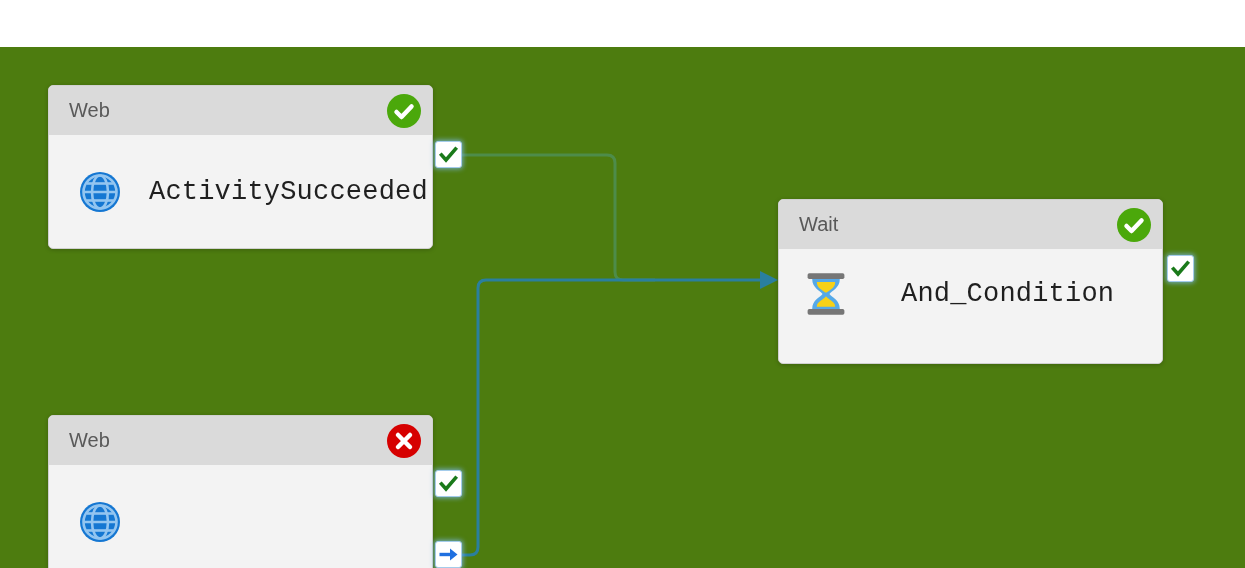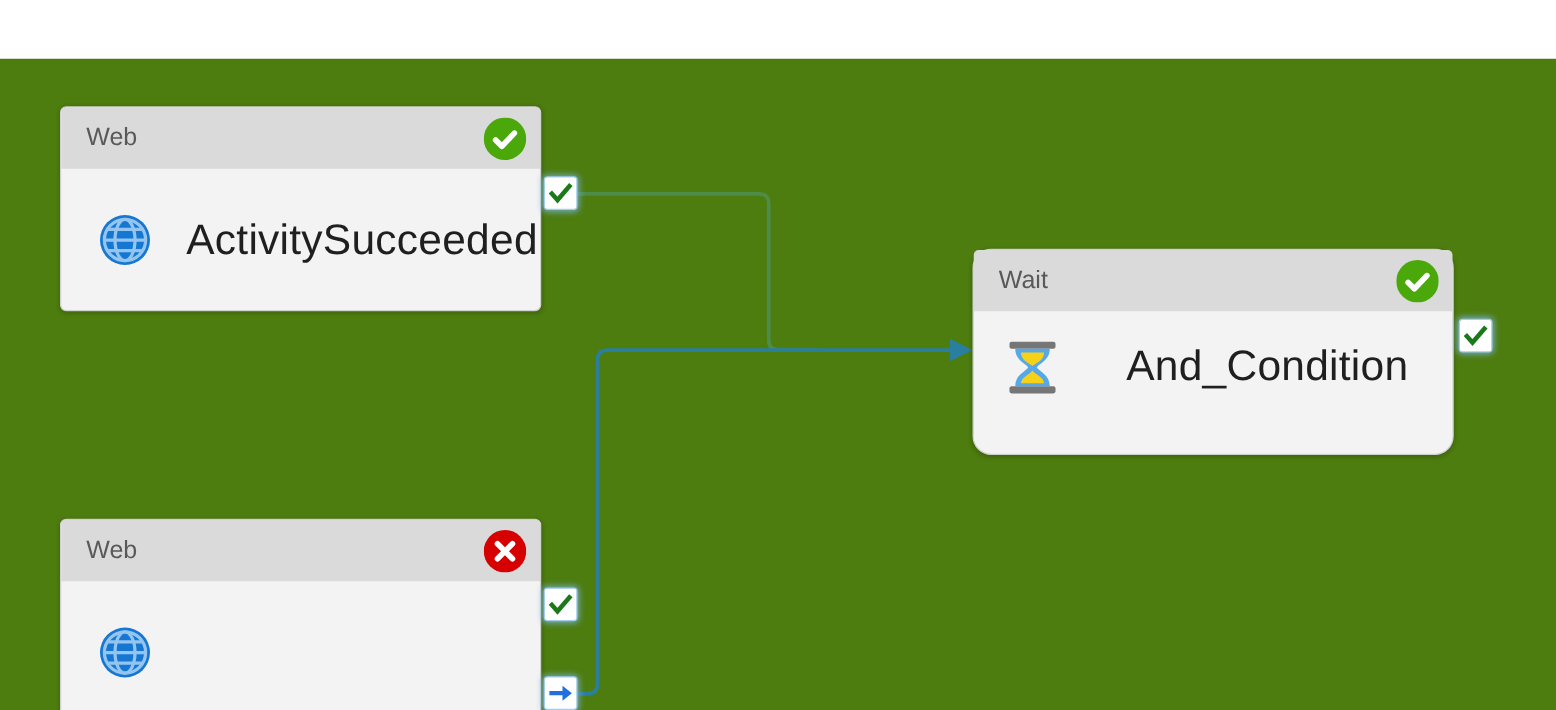--- a/index.html
+++ b/index.html
@@ -6,21 +6,21 @@
   .canvas{position:relative;width:1245px;height:568px;background:#4d7c0f;overflow:hidden;margin-top:47px;}
 
   .node{position:absolute;width:385px;height:164px;background:#f3f3f3;
         border:1px solid #d0d0d0;border-radius:5px;box-shadow:0 1px 4px rgba(0,0,0,.22);
         box-sizing:border-box;}
   .node-header{height:49px;background:#dadada;border-radius:4px 4px 0 0;
         display:flex;align-items:center;padding:0 11px 0 20px;
         font-size:20px;color:#595959;box-sizing:border-box;}
   .header-spacer{flex:1;}
   .node-body{height:114px;display:flex;align-items:center;}
-  .node-title{font-size:34px;color:#1f1f1f;letter-spacing:.2px;}
+  .node-title{font-size:27px;color:#1f1f1f;letter-spacing:.2px;font-family:Liberation Mono, monospace;}
 
   .web-icon-wrap{margin:0 28px 0 30px;width:42px;height:42px;flex:0 0 auto;}
   .wait-icon-wrap{margin:0 52px 0 24px;width:46px;height:46px;flex:0 0 auto;}
 
   .badge{width:34px;height:34px;flex:0 0 auto;}
 
   .port{position:absolute;width:27px;height:27px;background:#ffffff;
         border:1px solid #a4cceb;border-radius:3px;
         box-shadow:0 0 5px 1px rgba(125,185,235,.8);
         display:flex;align-items:center;justify-content:center;box-sizing:border-box;}
@@ -75,21 +75,21 @@
         <circle cx="21" cy="21" r="20" fill="#1577d2"></circle>
         <circle cx="21" cy="21" r="16.5" fill="none" stroke="#93c5f0" stroke-width="2.6"></circle>
         <ellipse cx="21" cy="21" rx="8" ry="16.5" fill="none" stroke="#93c5f0" stroke-width="2.6"></ellipse>
         <line x1="4.5" y1="21" x2="37.5" y2="21" stroke="#93c5f0" stroke-width="2.6"></line>
         <line x1="7.5" y1="12.5" x2="34.5" y2="12.5" stroke="#93c5f0" stroke-width="2.6"></line>
         <line x1="7.5" y1="29.5" x2="34.5" y2="29.5" stroke="#93c5f0" stroke-width="2.6"></line>
       </svg>
     </div>
   </div>
 
-  <div class="node" style="left:778px;top:152px;height:165px;border-radius:15px;">
+  <div class="node" style="left:778px;top:152px;height:165px;">
     <div class="node-header">
       <span>Wait</span>
       <span class="header-spacer"></span>
       <svg class="badge" viewBox="0 0 34 34">
         <circle cx="17" cy="17" r="17" fill="#4ba80b"></circle>
         <path d="M9.5 18 L14.5 23 L24.5 12.5" fill="none" stroke="#ffffff" stroke-width="4.5" stroke-linecap="round" stroke-linejoin="round"></path>
       </svg>
     </div>
     <div class="node-body" style="height:89px;">
       <svg class="wait-icon-wrap" viewBox="0 0 40 40">

